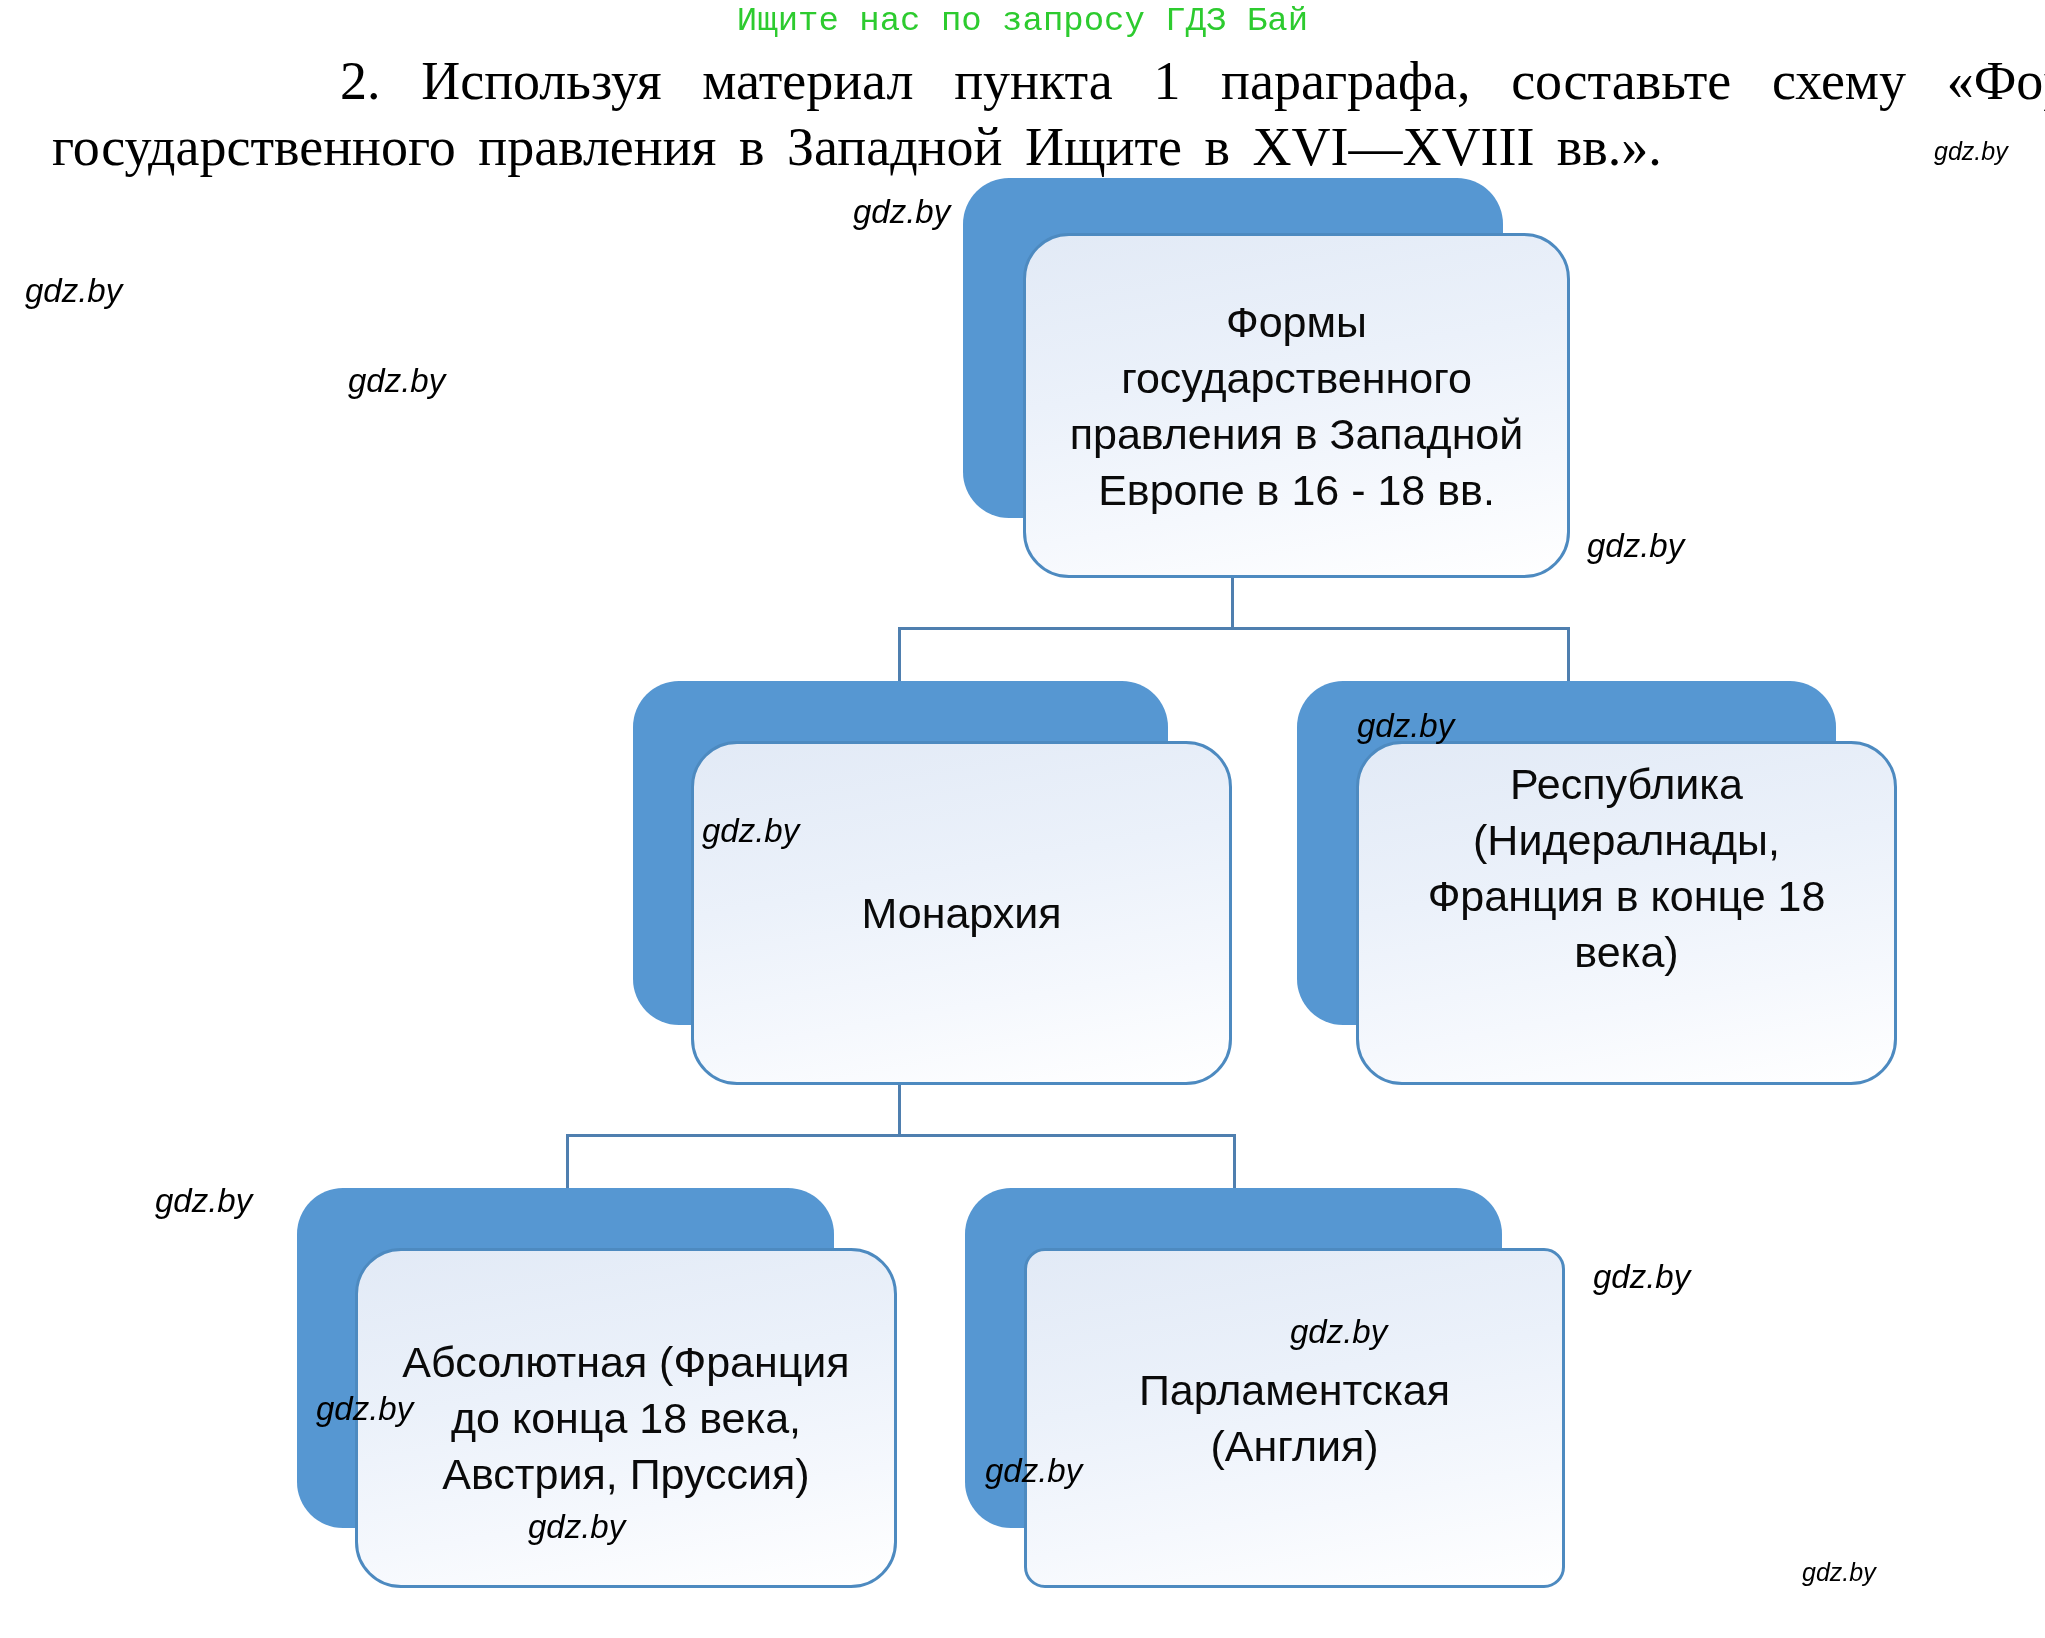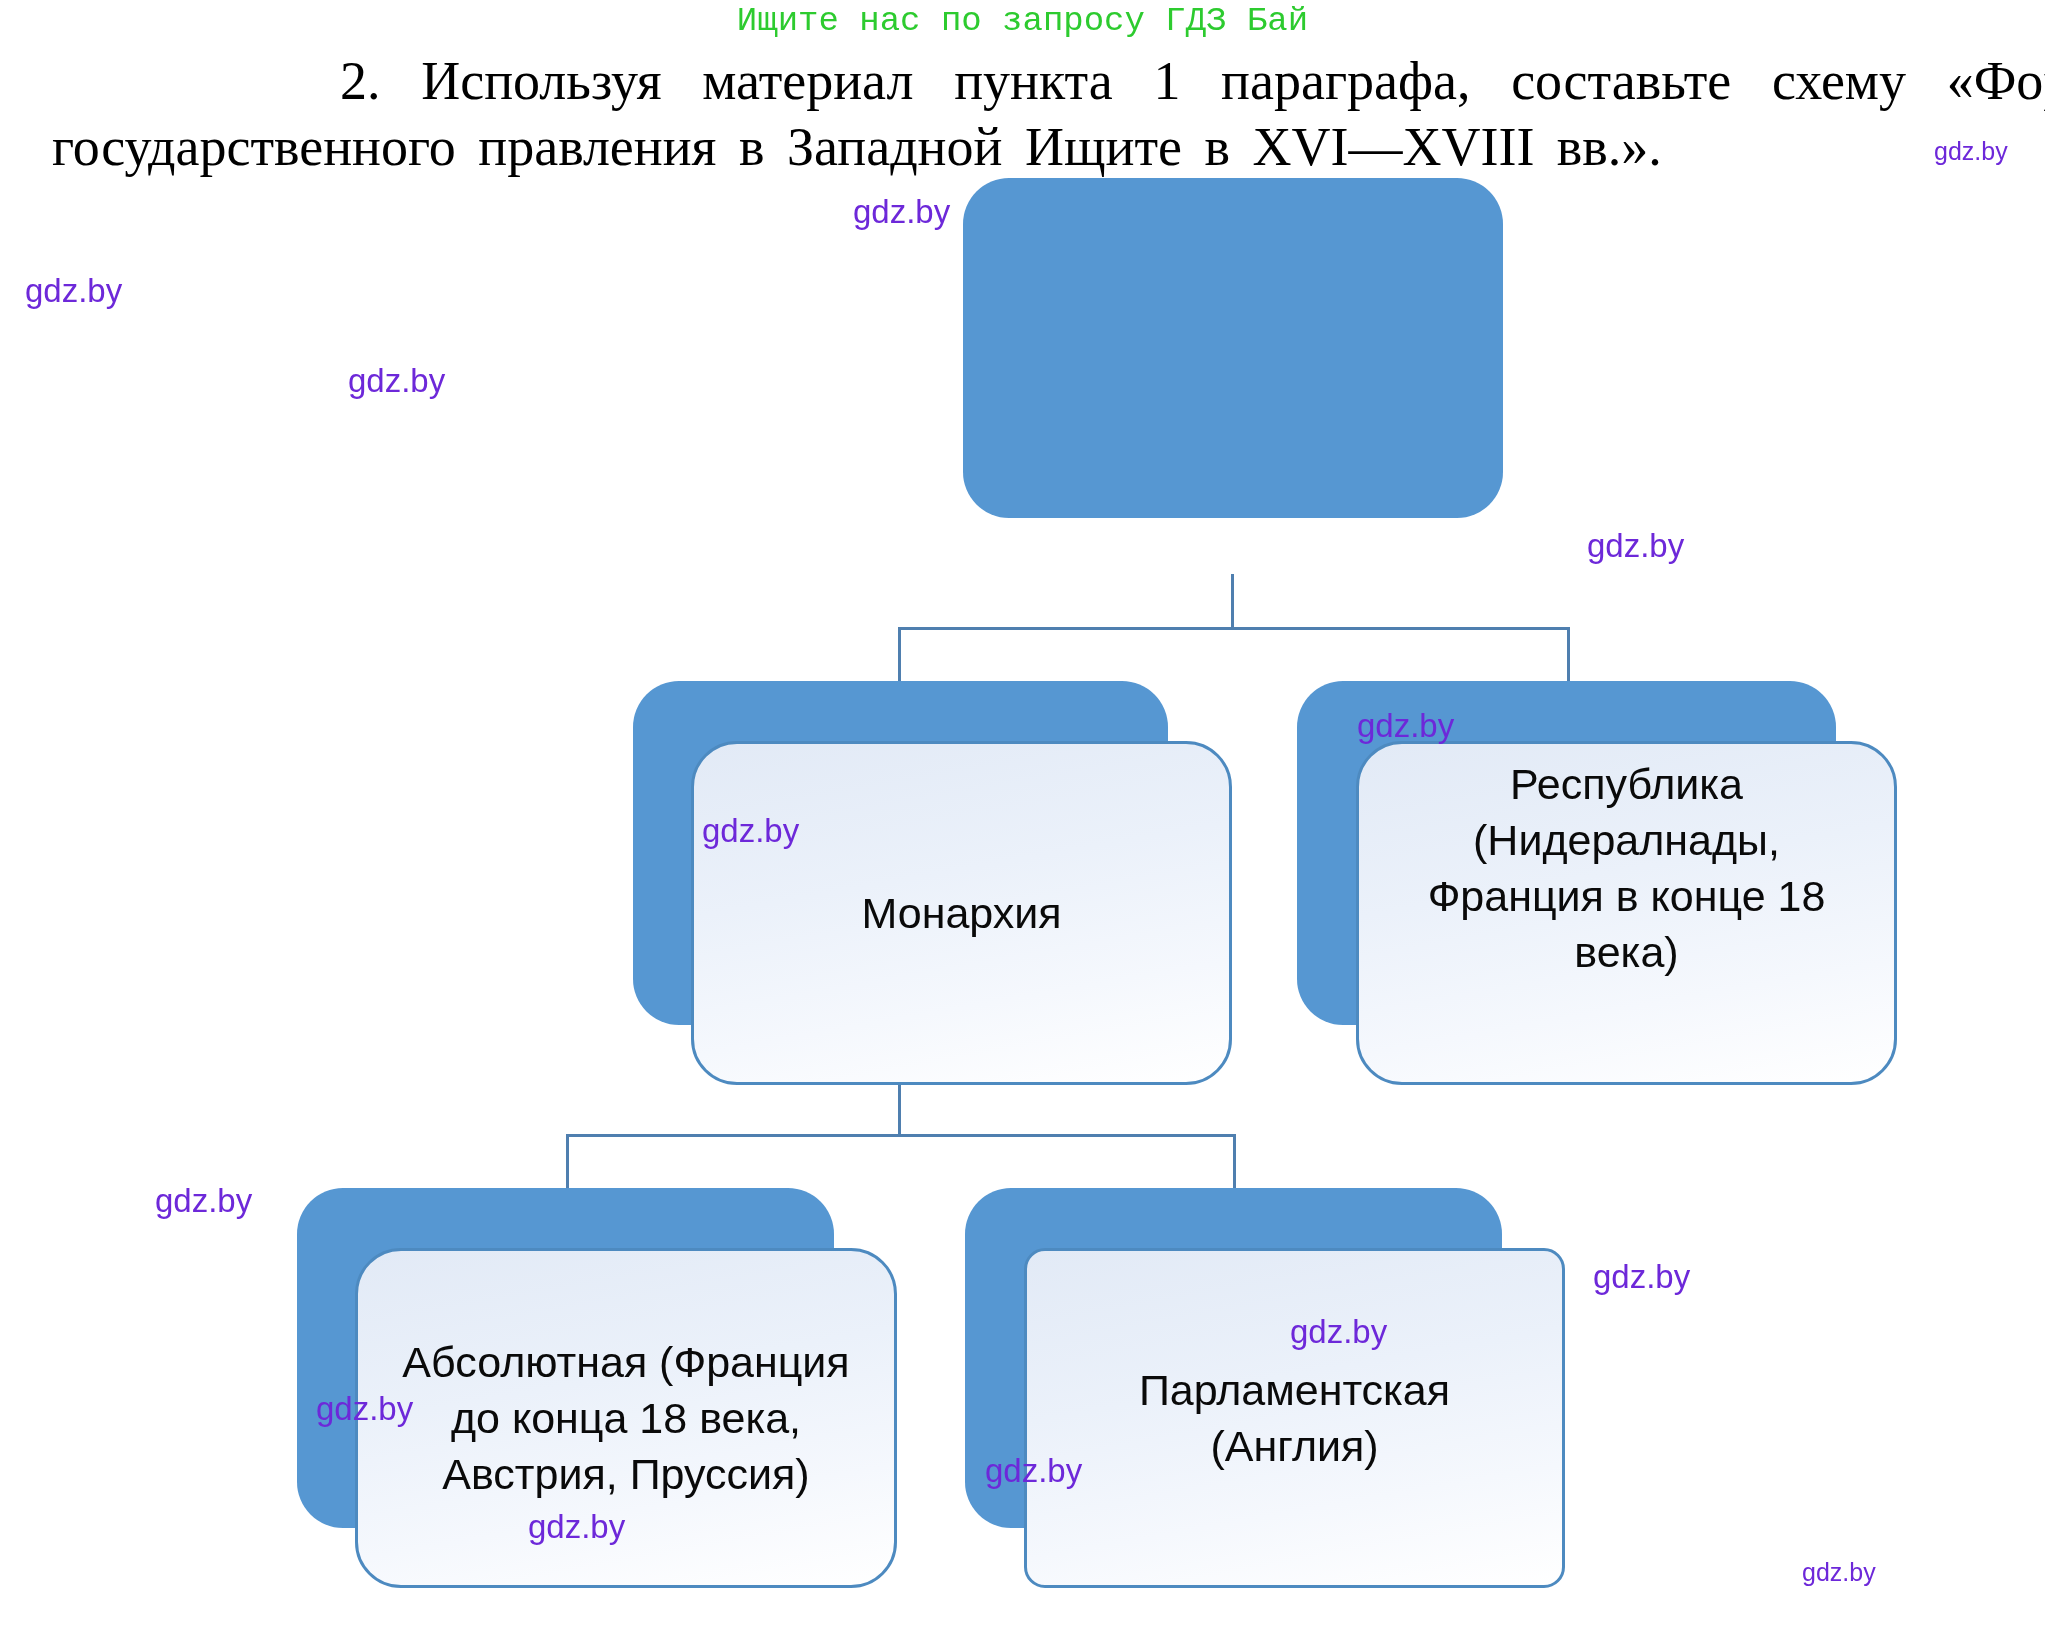--- a/index.html
+++ b/index.html
@@ -18,21 +18,21 @@
     text-indent:144px; text-align:justify; text-align-last:justify;
     white-space:nowrap;
   }
   .head1 span { display:inline-block; width:100%; text-align:justify; text-align-last:justify; }
   .head2 {
     position:absolute; left:52px; top:116px;
     font-family:"Liberation Serif", serif; font-size:54px; color:#000;
     word-spacing:9px; white-space:nowrap;
   }
   .wm {
-    position:absolute; font-size:33px; color:#6d28d9; white-space:nowrap;
+    position:absolute; font-size:33px; color:#000000; white-space:nowrap;font-style:italic;
   }
   .wm.small { font-size:25px; }
   .shadow {
     position:absolute; background:var(--blue,#5697d2);
     border-radius:46px; z-index:1;
   }
   .card {
     position:absolute; z-index:2; box-sizing:border-box;
     background:linear-gradient(170deg,#e2eaf6 0%, #ebf1fa 40%, #f5f8fd 72%, #ffffff 100%);
     border:3px solid var(--card-border,#4d8ac0); border-radius:46px;
@@ -63,20 +63,26 @@
   <div class="line" style="left:1231px; top:574px;  width:3px;   height:56px;"></div>
   <div class="line" style="left:898px;  top:627px;  width:672px; height:3px;"></div>
   <div class="line" style="left:898px;  top:627px;  width:3px;   height:58px;"></div>
   <div class="line" style="left:1567px; top:627px;  width:3px;   height:58px;"></div>
   <div class="line" style="left:898px;  top:1083px; width:3px;   height:54px;"></div>
   <div class="line" style="left:566px;  top:1134px; width:670px; height:3px;"></div>
   <div class="line" style="left:566px;  top:1134px; width:3px;   height:58px;"></div>
   <div class="line" style="left:1233px; top:1134px; width:3px;  height:58px;"></div>
 
   <div class="shadow" style="left:963px; top:178px; width:540px; height:340px;"></div>
+  <div class="card" style="left:1023px; top:233px; width:547px; height:345px;">
+    <div class="label">Формы
+государственного
+правления в Западной
+Европе в 16 - 18 вв.</div>
+  </div>
 
   <div class="shadow" style="left:633px; top:681px; width:535px; height:344px;"></div>
   <div class="card" style="left:691px; top:741px; width:541px; height:344px;justify-content:center;">
     <div class="label">Монархия</div>
   </div>
 
   <div class="shadow" style="left:1297px; top:681px; width:539px; height:344px;"></div>
   <div class="card lift" style="left:1356px; top:741px; width:541px; height:344px;">
     <div class="label">Республика
 (Нидералнады,

